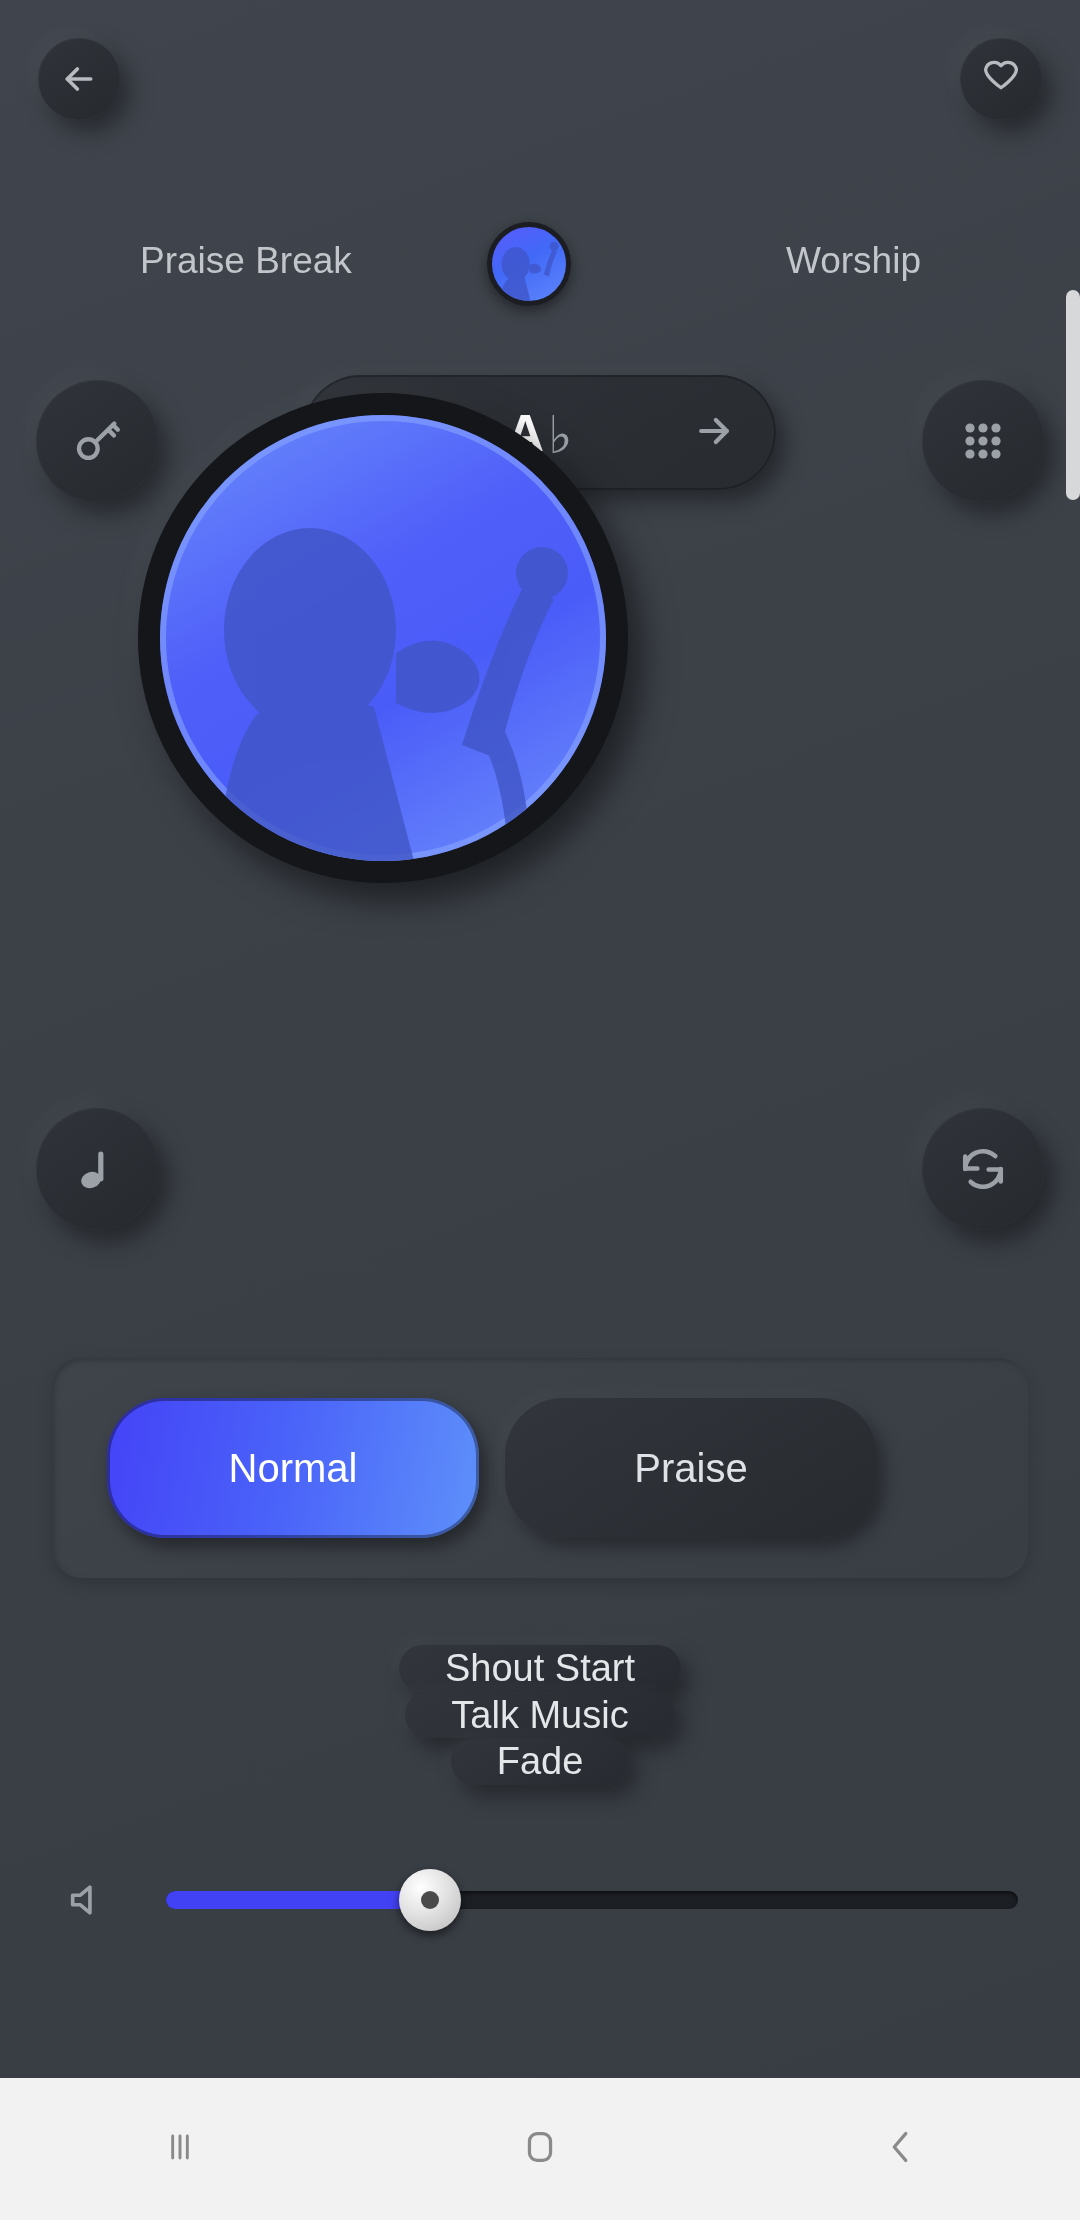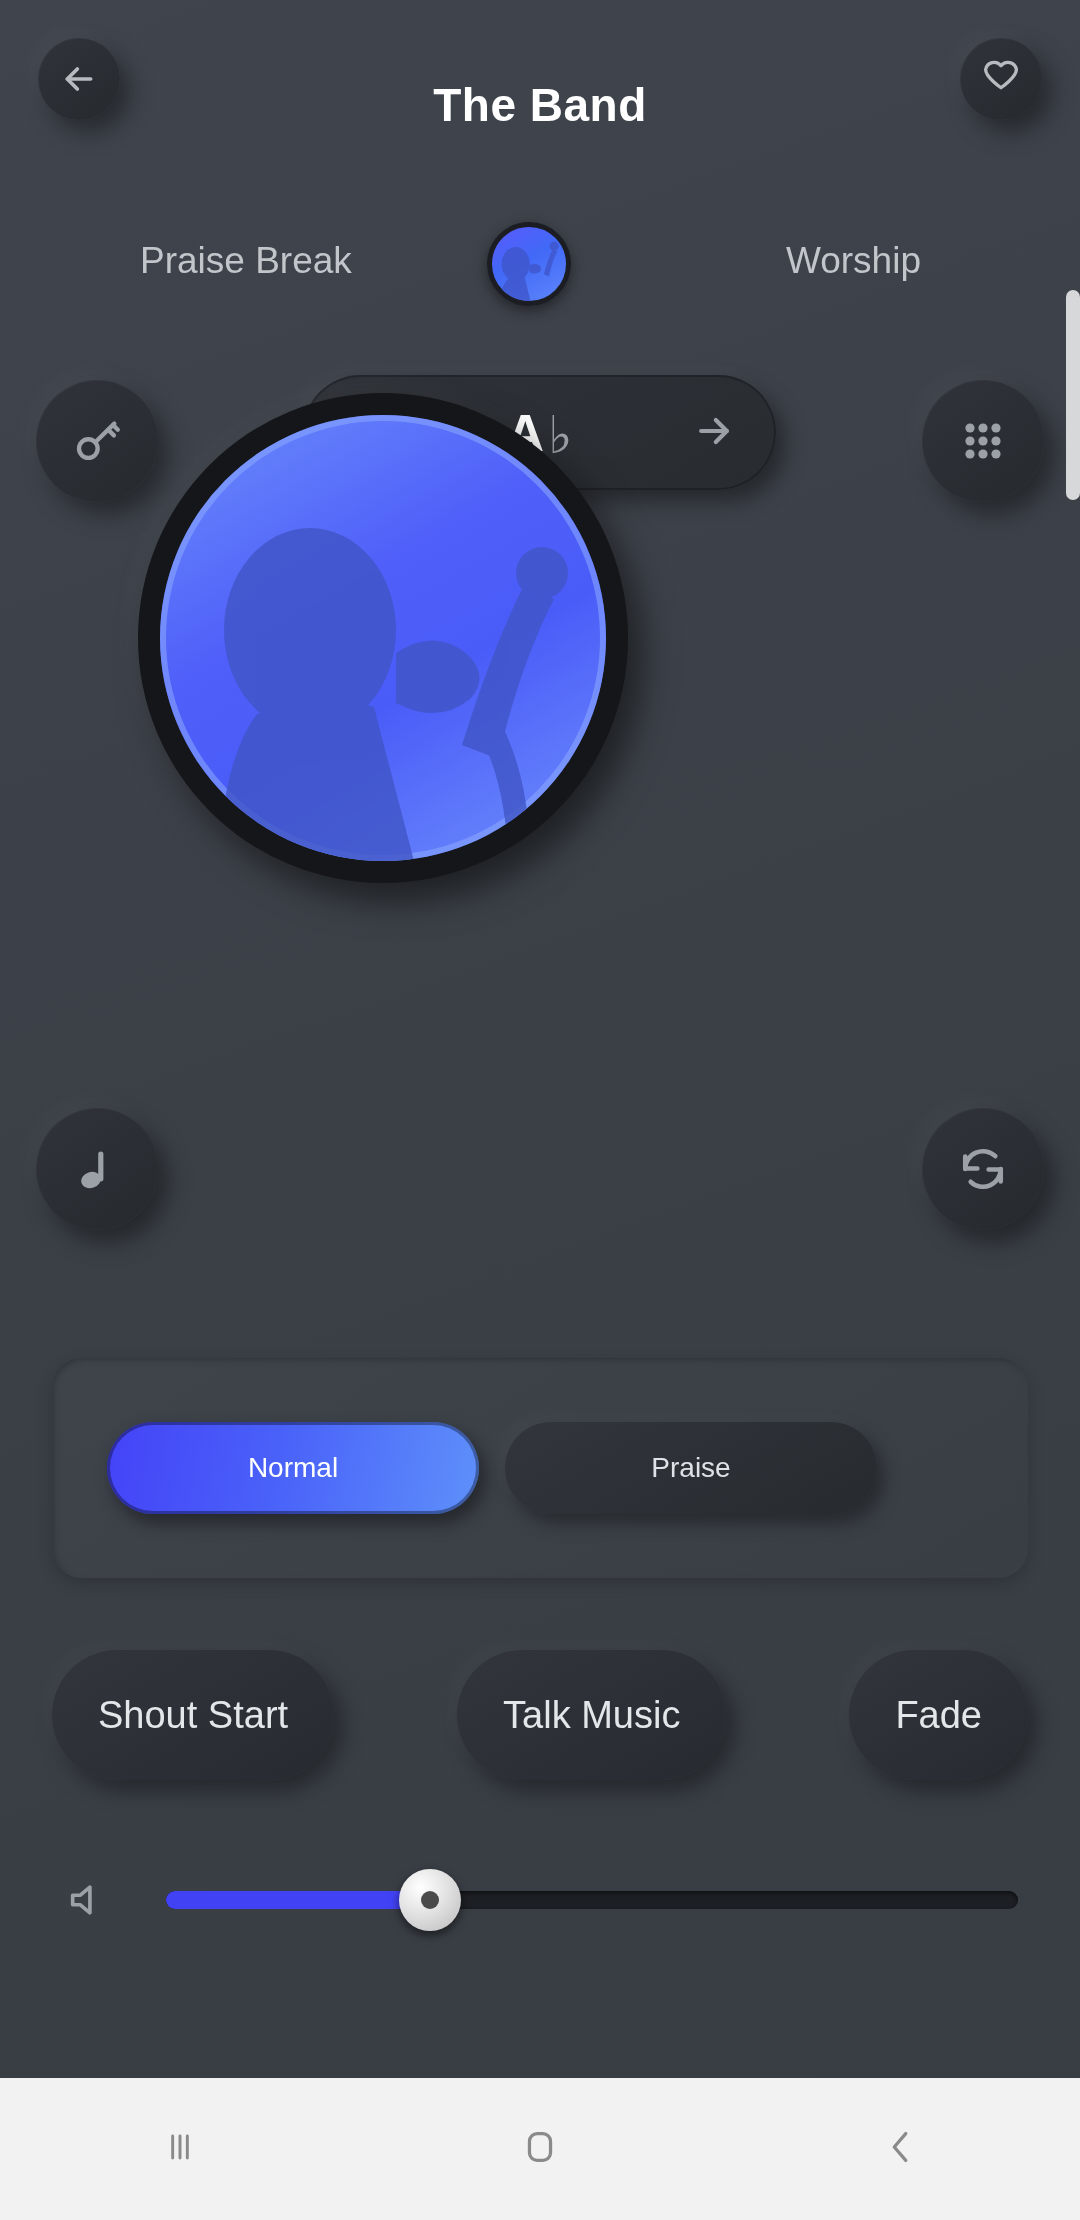--- a/index.html
+++ b/index.html
@@ -100,45 +100,45 @@
     width:976px; height:220px;
     border-radius:30px;
     background:linear-gradient(150deg,#3f444b,#393e45);
     box-shadow: inset 2px 2px 6px rgba(0,0,0,0.22),
                 inset -2px -2px 6px rgba(255,255,255,0.025),
                 0 6px 16px rgba(0,0,0,0.18);
     display:flex; align-items:center; gap:26px;
     padding:0 55px;
   }
   .seg {
-    flex:1; height:92px;
+    flex:1; height:140px;
     border-radius:58px;
     display:flex; align-items:center; justify-content:center;
-    font-size:28px; color:#e6e9ec;
+    font-size:40px; color:#e6e9ec;
   }
   .seg.inactive {
     background:linear-gradient(150deg,#32363c,#272b30);
     box-shadow: 7px 9px 18px rgba(0,0,0,0.35),
                -6px -6px 16px rgba(255,255,255,0.030);
     color:#dfe3e7;
   }
   .seg.active {
     background:linear-gradient(100deg,#4443f7 0%,#4a63f9 48%,#5e90fa 100%);
     color:#ffffff;
     box-shadow: 6px 9px 18px rgba(0,0,0,0.42),
                 inset 0 0 0 3px rgba(0,0,0,0.35);
   }
   .seg.active  { max-width:372px; }
   .seg.inactive{ max-width:372px; }
 
   
   .act-row {
     position:absolute; left:52px; top:1645px;
     width:976px; height:140px;
-    display:flex; align-items:center; justify-content:space-between;
+    display:flex; align-items:center; justify-content:space-between;flex-direction:column;
   }
   .act {
     height:130px;
     border-radius:66px;
     display:flex; align-items:center; justify-content:center;
     font-size:38px; color:#e4e7ea;
     background:linear-gradient(150deg,#32363c,#272b31);
     box-shadow: 9px 11px 22px rgba(0,0,0,0.36),
                -7px -7px 18px rgba(255,255,255,0.030);
     padding:0 46px;
@@ -201,21 +201,20 @@
 
   <div class="nbtn" style="left:38px; top:38px; width:82px; height:82px;">
     <span>
       <svg width="40" height="40" viewBox="0 0 24 24" fill="none" stroke="#b8bcc1" stroke-width="2.2" stroke-linecap="round" stroke-linejoin="round">
         <path d="M19 12H5"></path>
           <path d="M11 18l-6-6 6-6"></path>
       </svg>
     </span>
   </div>
 
-  <div class="hdr-title">The Band</div>
 
   <div class="nbtn" style="right:38px; top:38px; width:82px; height:82px;">
     <span>
       <svg width="42" height="42" viewBox="0 0 24 24" fill="none" stroke="#b8bcc1" stroke-width="1.9" stroke-linecap="round" stroke-linejoin="round">
         <path d="M20.8 6.6a5 5 0 0 0-8.8-2.2A5 5 0 0 0 3.2 6.6c0 4.4 8.8 10.4 8.8 10.4s8.8-6 8.8-10.4z"></path>
       </svg>
     </span>
   </div>
 
   <div class="tab left">Praise Break</div>

